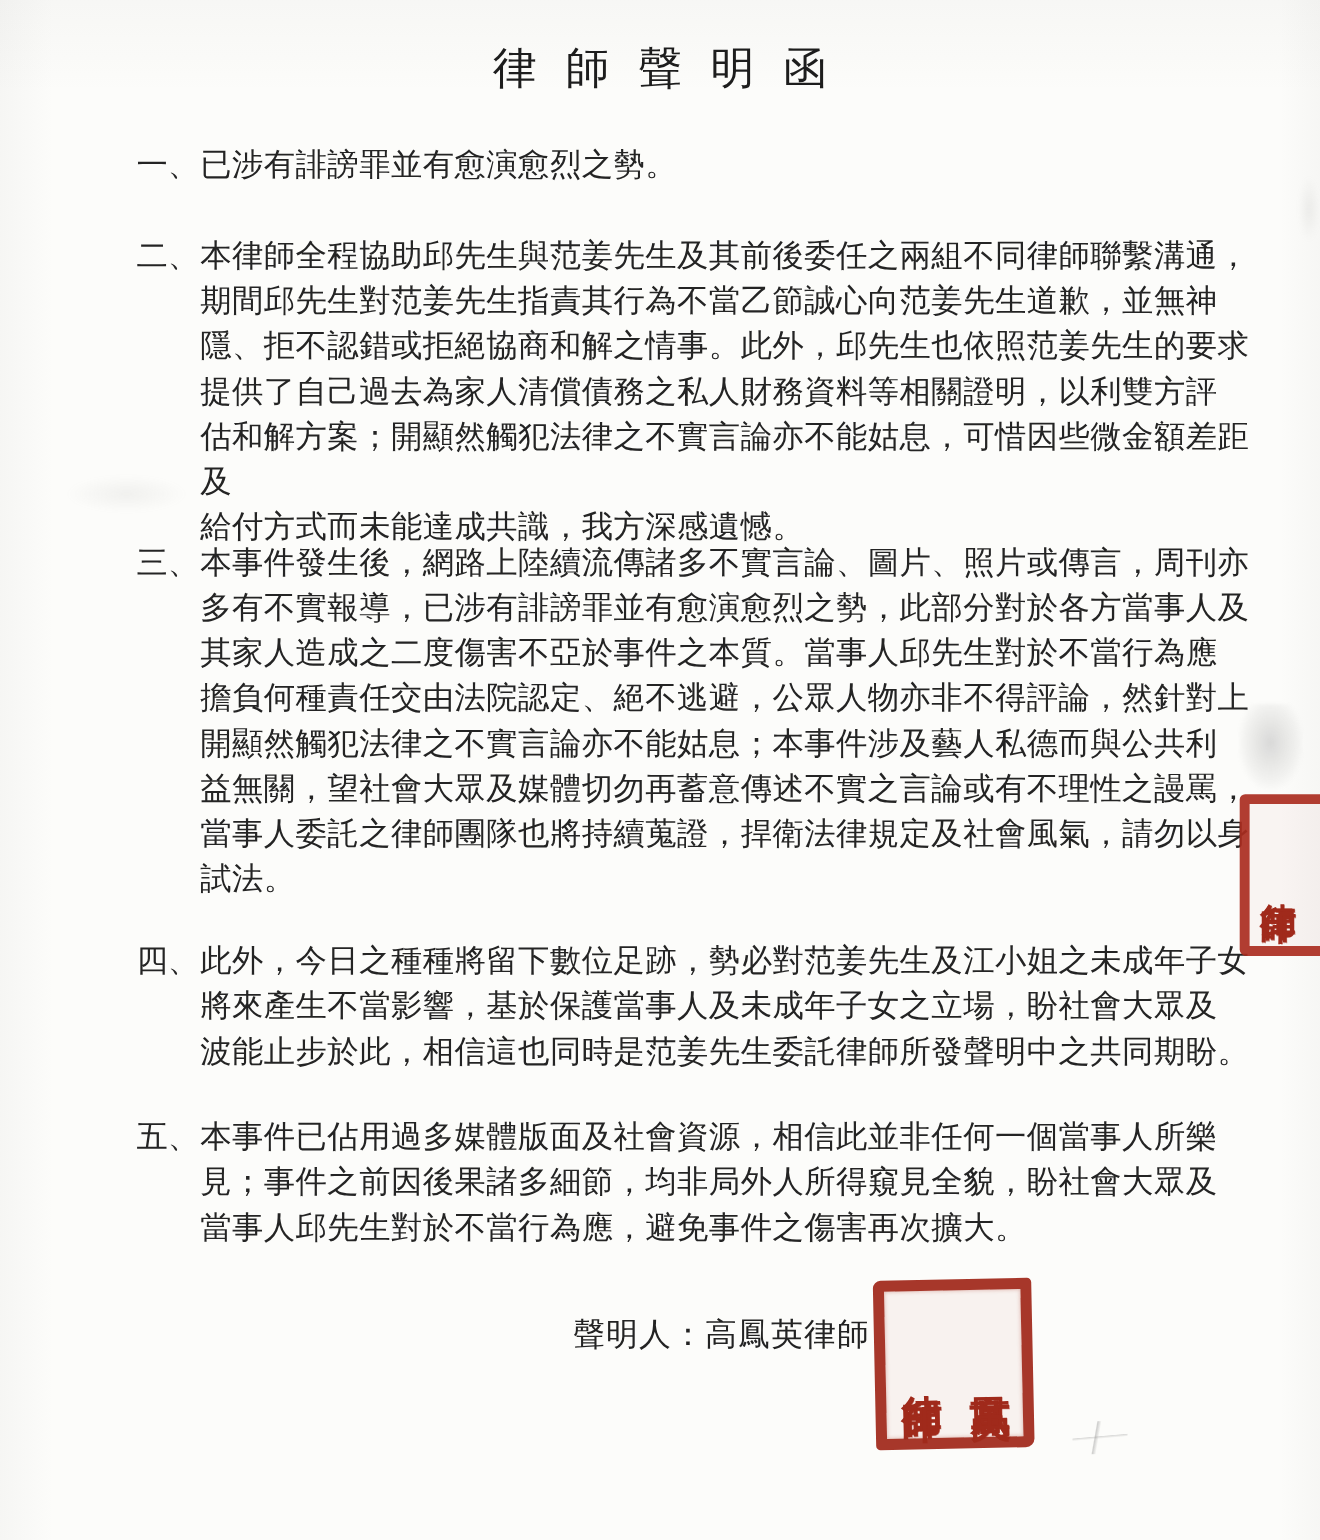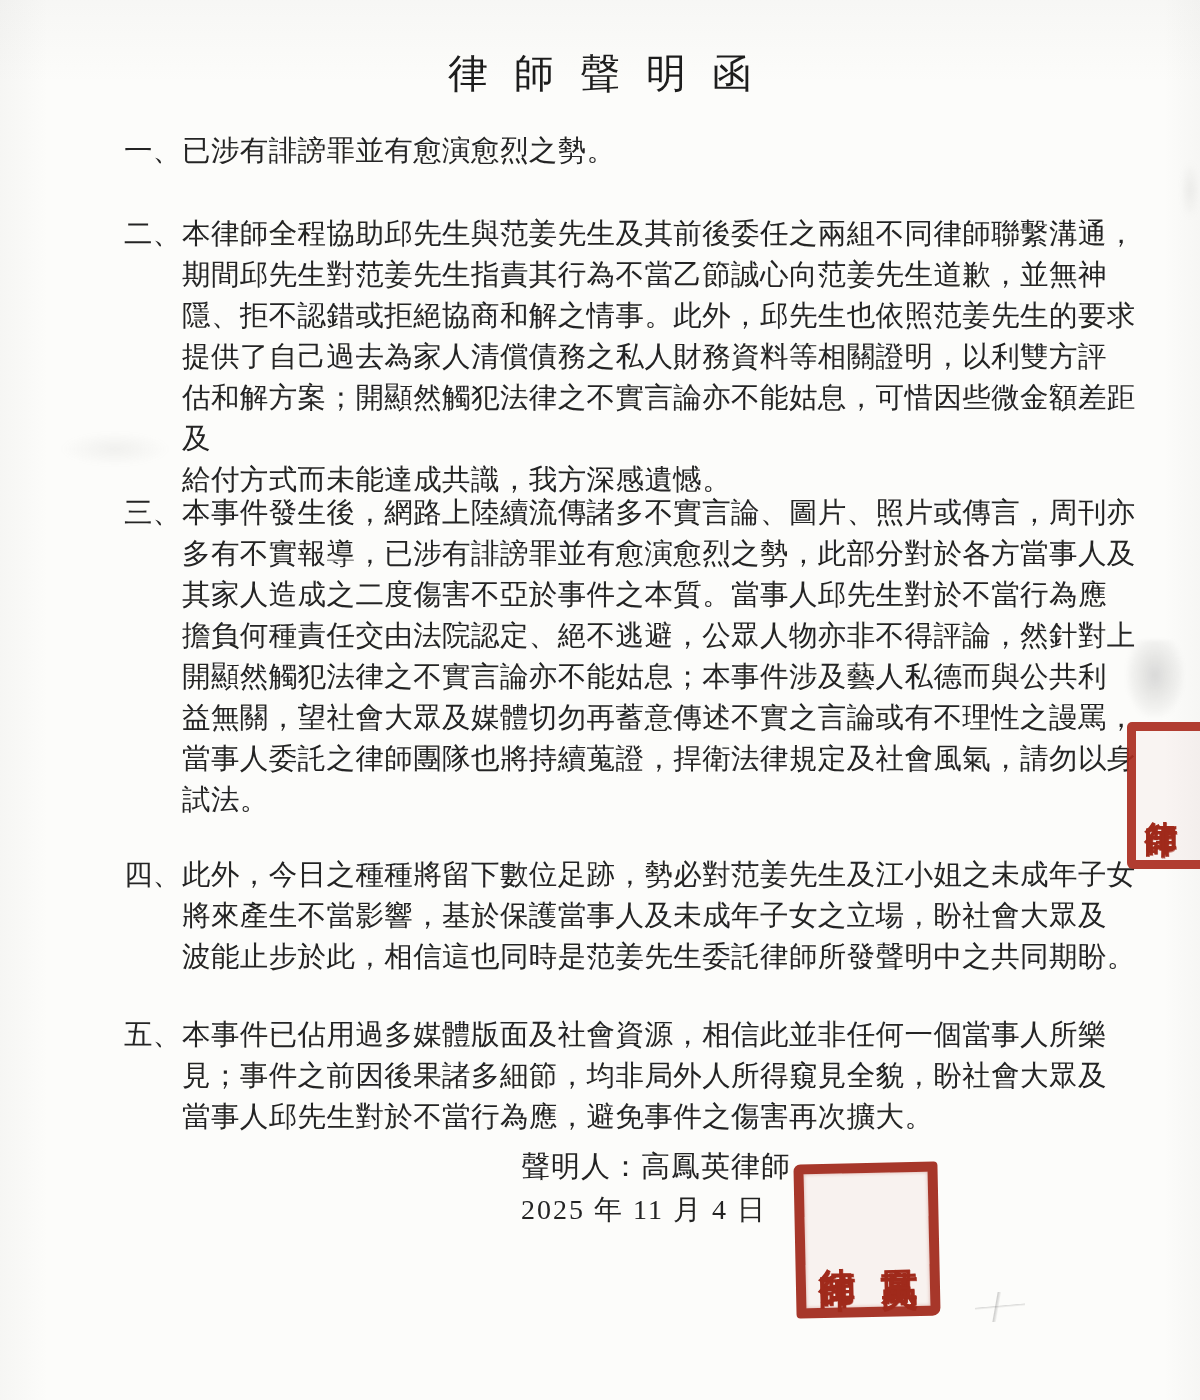--- a/index.html
+++ b/index.html
@@ -14,21 +14,21 @@
   
   .paper-tint {
     position:absolute; inset:0;
     background:
       linear-gradient(180deg, rgba(120,120,118,0.04) 0%, rgba(255,255,255,0) 6%),
       linear-gradient(90deg, rgba(130,130,128,0.05) 0%, rgba(255,255,255,0) 4%, rgba(255,255,255,0) 97%, rgba(140,140,138,0.05) 100%);
     pointer-events:none;
   }
   .title {
     position:absolute;
-    top:46px; left:0; width:1200px;
+    top:34px; left:0; width:1200px;
     text-align:center;
     font-size:40px;
     font-weight:500;
     letter-spacing:26px;
     text-indent:26px;
     color:#1d1d1d;
   }
   .item {
     position:absolute;
     left:124px;
@@ -42,25 +42,26 @@
   .item .num { flex:none; width:58px; }
   .item .txt { flex:1; white-space:pre-line; letter-spacing:0.4px; }
   .i1 { top:130px; }
   .i2 { top:213px; }
   .i3 { top:492px; }
   .i4 { top:854px; }
   .i5 { top:1014px; }
 
   .signature {
     position:absolute;
-    left:521px; top:1144px;
+    left:521px; top:1192px;
     font-size:29px;
     line-height:44px;
     color:#232323;
     letter-spacing:1px;
+    text-align:center;
   }
   .signature .date { font-size:28px; letter-spacing:2px; }
 
   
   .main-seal {
     position:absolute;
     left:795px; top:1163px;
     width:144px; height:154px;
     border:10px solid rgba(160,40,26,0.93);
     border-radius:7px 4px 8px 4px;
@@ -166,21 +167,20 @@
 
 <div class="item i5">
   <span class="num">五、</span>
   <span class="txt">本事件已佔用過多媒體版面及社會資源，相信此並非任何一個當事人所樂
 見；事件之前因後果諸多細節，均非局外人所得窺見全貌，盼社會大眾及
 當事人邱先生對於不當行為應，避免事件之傷害再次擴大。</span>
 </div>
 
 <div class="signature">
   <div class="who">聲明人：高鳳英律師</div>
-  <div class="date">2025 年 11 月 4 日</div>
 </div>
 
 <div class="main-seal">
   <div class="seal-col">律師印</div>
   <div class="seal-col">高鳳英</div>
 </div>
 
 <div class="edge-seal">
   <div class="seal-col">律師印</div>
 </div>

